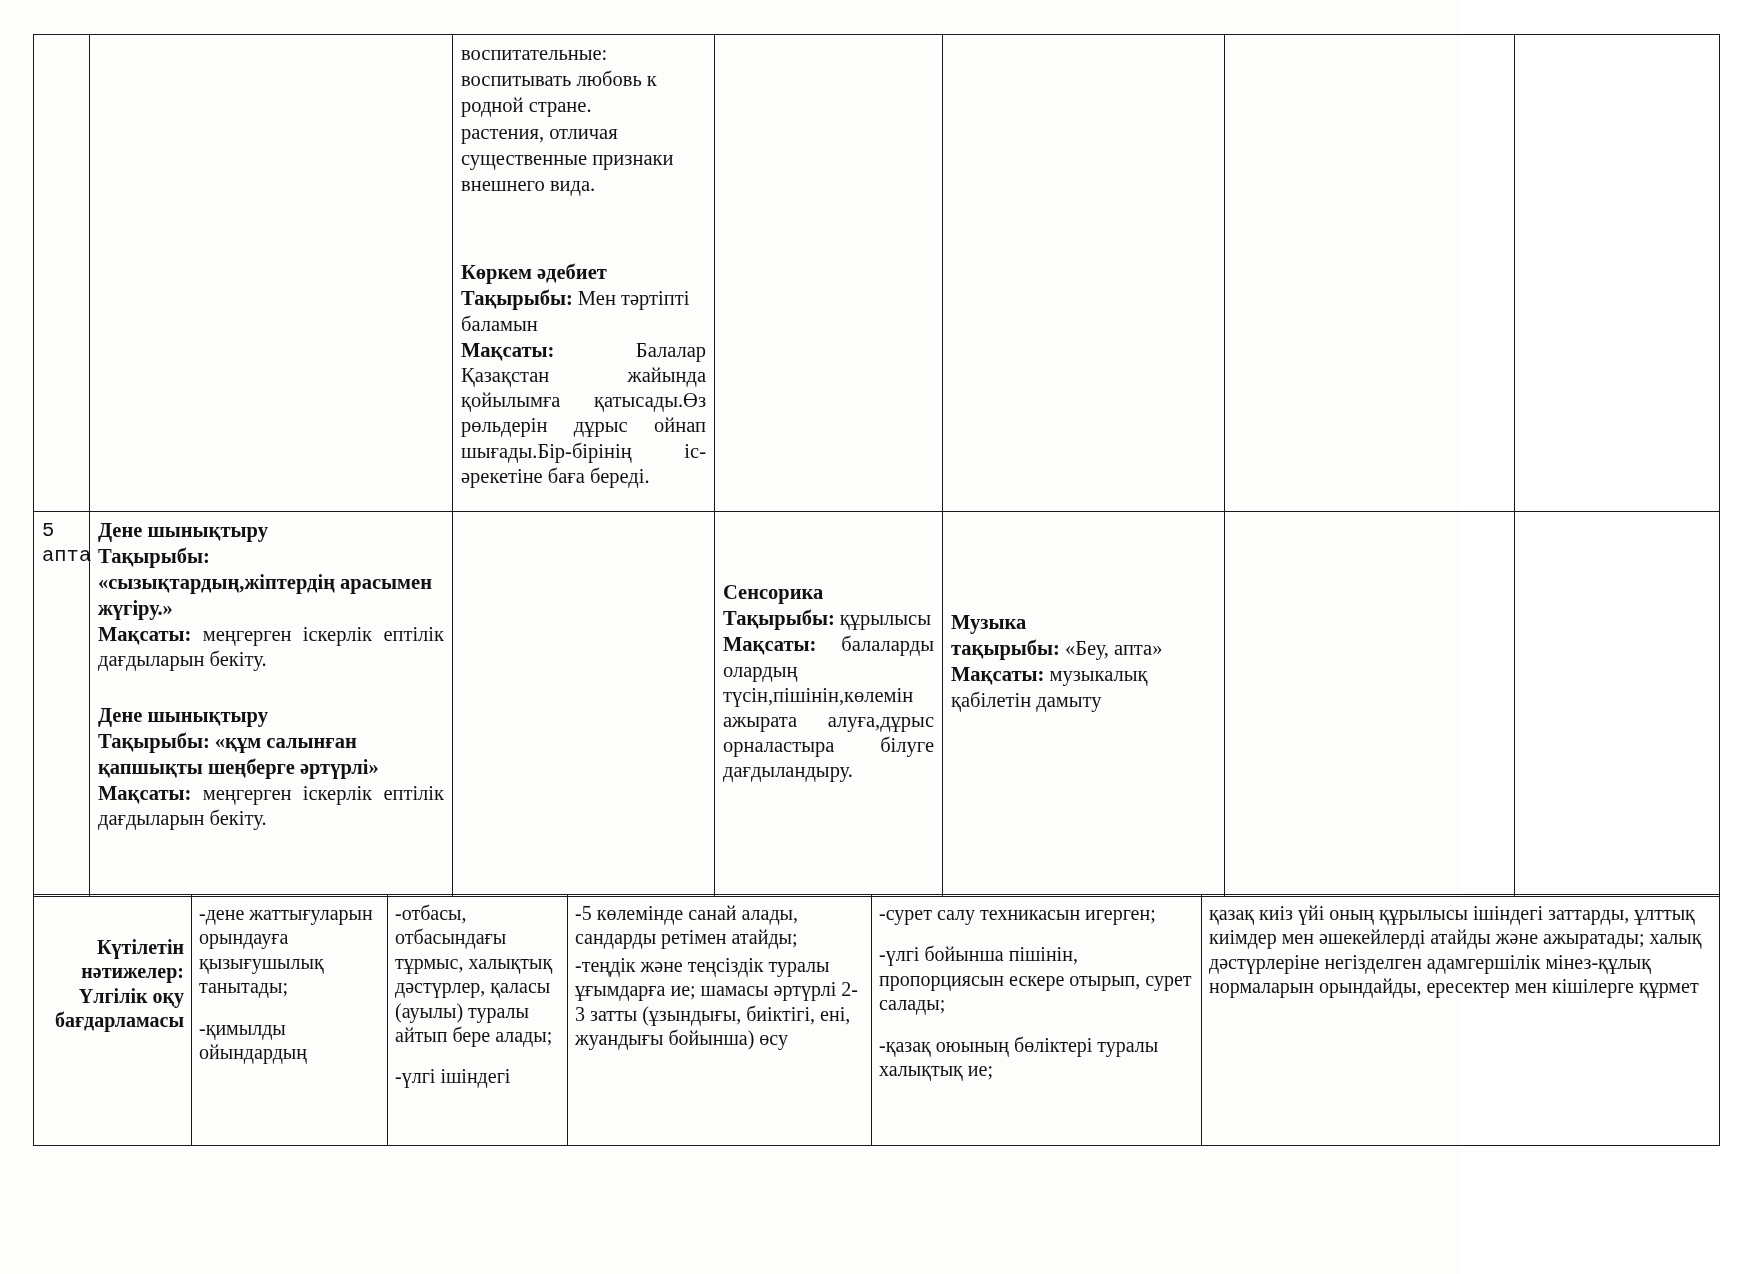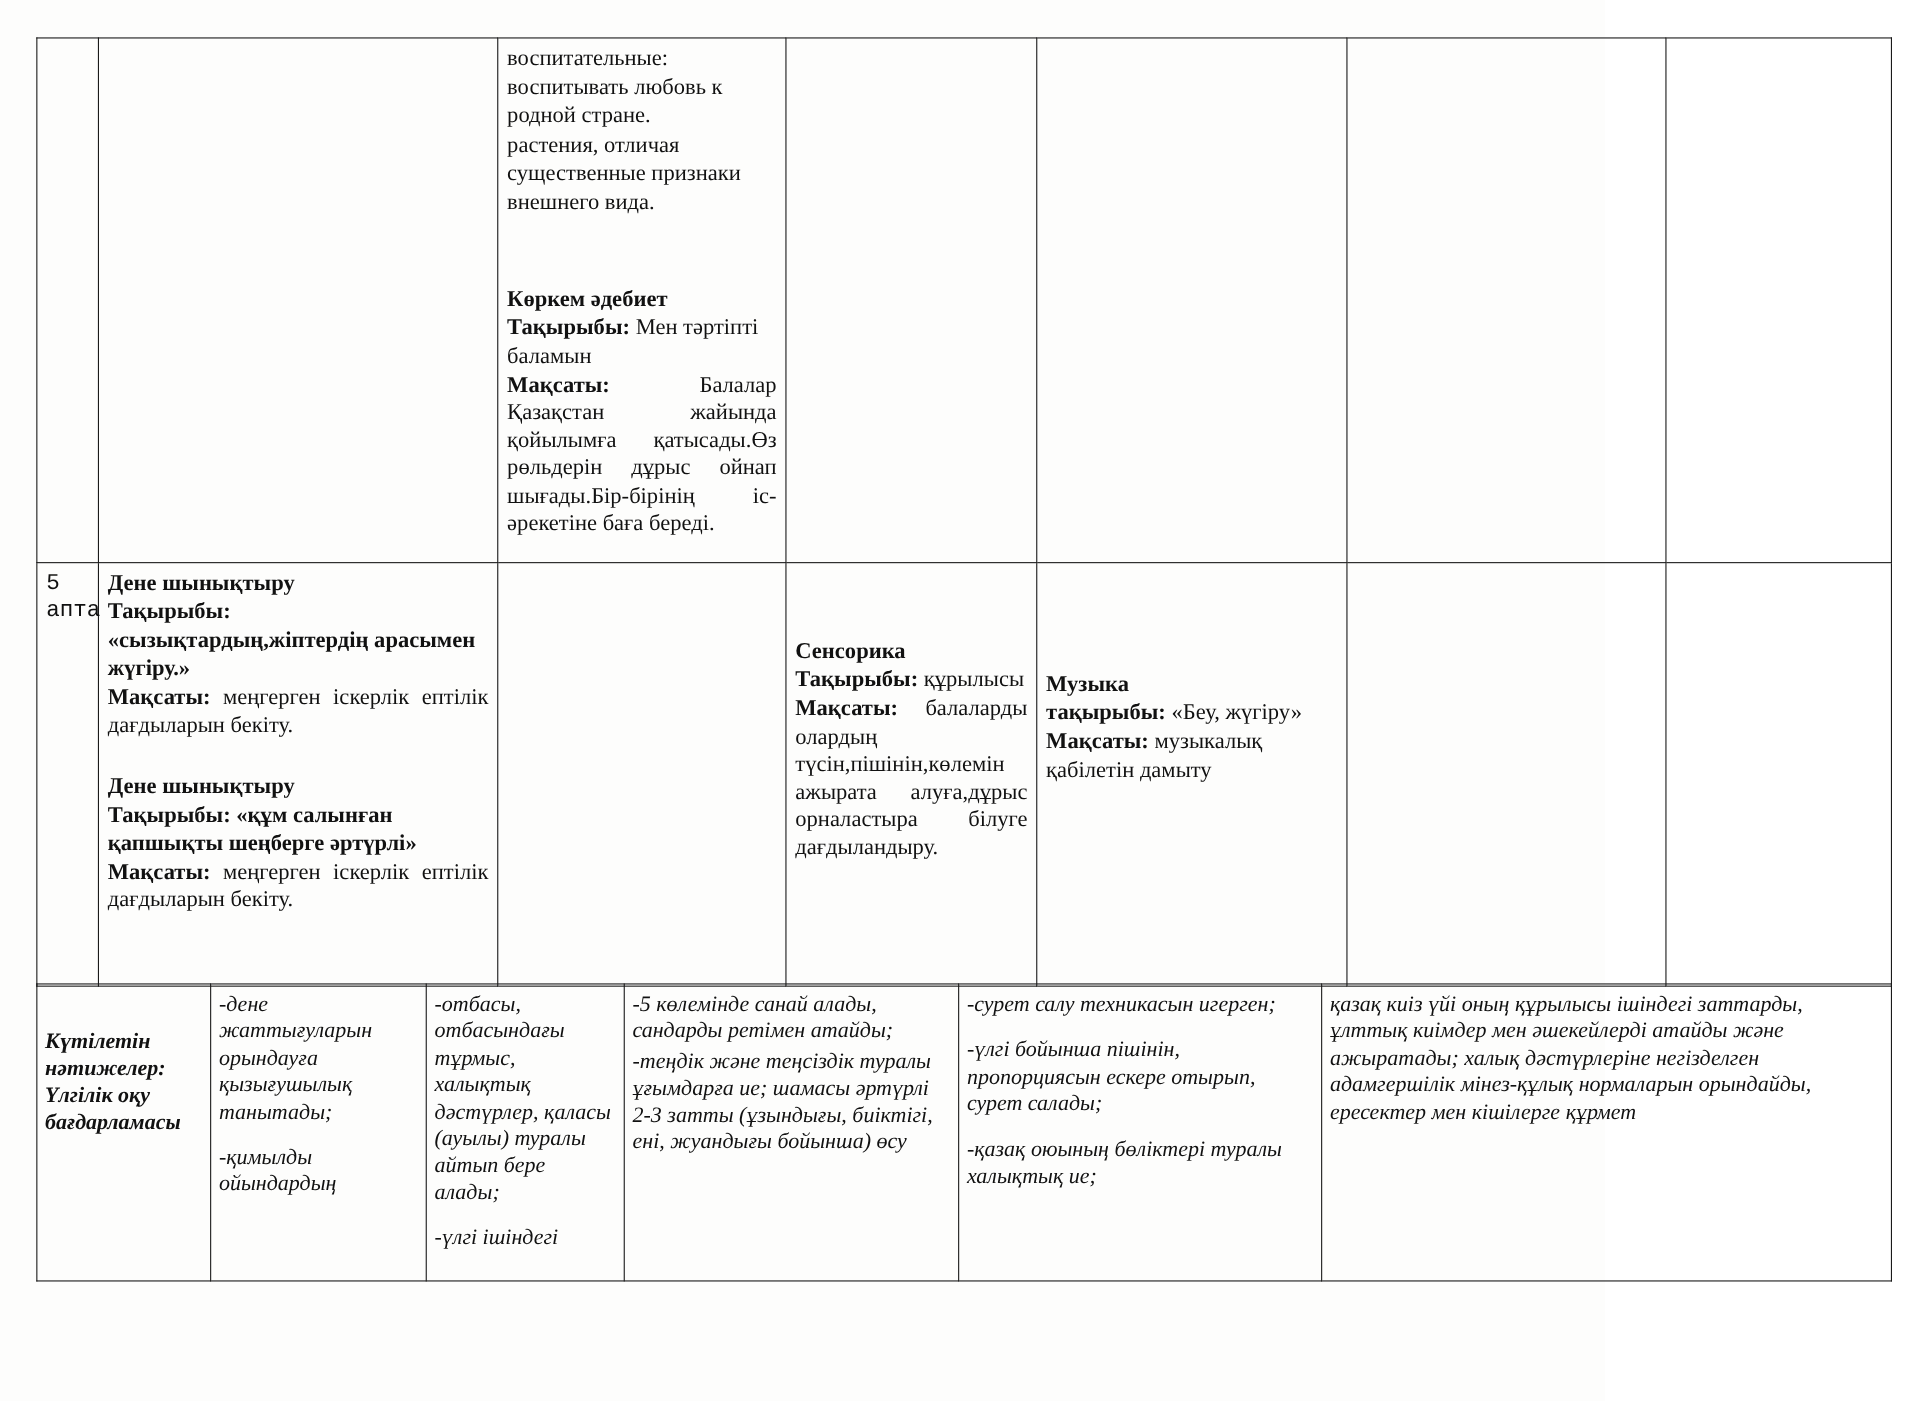--- a/index.html
+++ b/index.html
@@ -70,35 +70,35 @@
     position: absolute;
     left: 33px;
     top: 894px;
     width: 1686px;
     border-collapse: collapse;
     table-layout: fixed;
   }
   .table-bottom td {
     border: 1px solid #1a1a1a;
     vertical-align: top;
-    padding: 6px 7px 23px 7px;
+    padding: 6px 7px 10px 7px;
     font-size: 20px;
     line-height: 1.22;
-    font-style: italic;
   }
   .tb-c1 { width: 158px; }
   .tb-c2 { width: 196px; }
   .tb-c3 { width: 180px; }
   .tb-c4 { width: 304px; }
   .tb-c5 { width: 330px; }
   .tb-c6 { width: 518px; }
 
   .tb-label {
     font-weight: bold;
     padding-top: 40px !important;
+    text-align: right;
   }
   .tb-cell p { margin: 0 0 3px 0; }
   .gap { height: 14px; }
   .clip-row td {
     height: 200px;
     overflow: hidden;
   }
 </style>
 </head>
 <body>
@@ -164,21 +164,21 @@
             <p class="b">Сенсорика</p>
             <p><span class="b">Тақырыбы:</span><span> құрылысы</span></p>
             <p class="just"><span class="b">Мақсаты:</span><span> балаларды олардың түсін,пішінін,көлемін ажырата  алуға,дұрыс орналастыра  білуге дағдыландыру.</span></p>
           </div>
         </td>
         <td>
           <div class="spacer-lg"></div>
           <div class="spacer-md"></div>
           <div class="blk">
             <p class="b">Музыка</p>
-            <p><span class="b">тақырыбы:</span><span> «Беу, жүгіру»</span></p>
+            <p><span class="b">тақырыбы:</span><span> «Беу, апта»</span></p>
             <p><span class="b">Мақсаты:</span><span>  музыкалық қабілетін дамыту</span></p>
           </div>
         </td>
         <td></td>
         <td></td>
       </tr>
     </tbody>
   </table>
 
   <table class="table-bottom">

